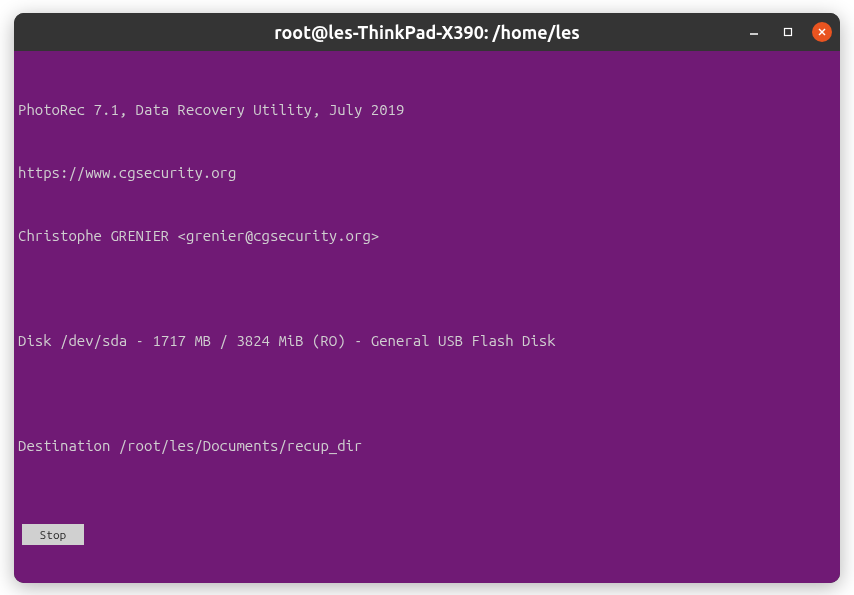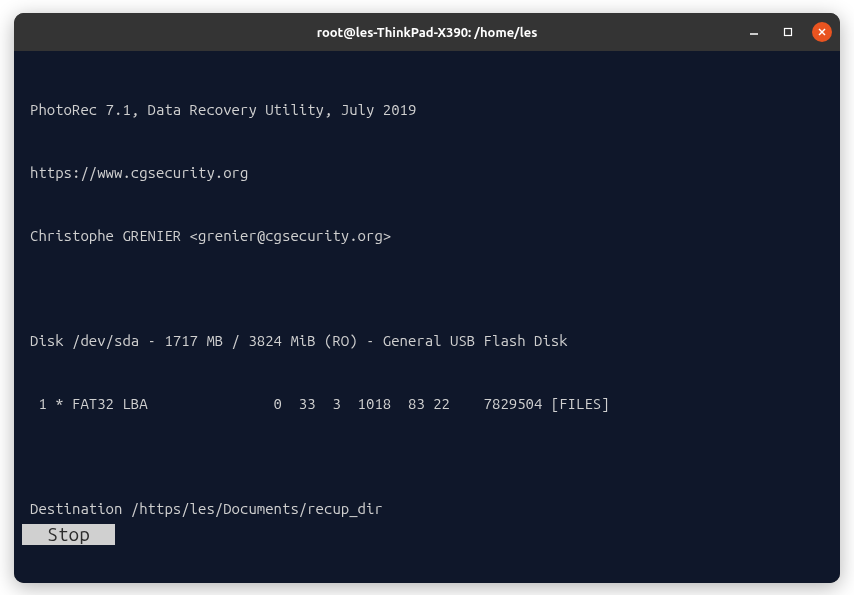--- a/index.html
+++ b/index.html
@@ -31,21 +31,21 @@
       background: #343434;
       display: flex;
       align-items: center;
       justify-content: center;
       position: relative;
       flex-shrink: 0;
     }
     .titlebar-title {
       color: #ffffff;
       font-family: 'Ubuntu', 'Cantarell', sans-serif;
-      font-size: 13px;
+      font-size: 18px;
       font-weight: bold;
     }
     .window-controls {
       position: absolute;
       right: 8px;
       top: 50%;
       transform: translateY(-50%);
       display: flex;
       gap: 14px;
       align-items: center;
@@ -65,41 +65,41 @@
     .win-btn.close {
       background: #e95420;
       color: #ffffff;
     }
     .win-btn svg {
       width: 10px;
       height: 10px;
     }
     .terminal-body {
       flex: 1;
-      background: #0f172a;
-      padding: 6px 16px;
+      background: #701a75;
+      padding: 6px 4px;
       color: #d0d0d0;
       font-size: 15px;
       line-height: 21px;
       white-space: pre;
       overflow: hidden;
       position: relative;
     }
     .terminal-line {
       white-space: pre;
     }
     .stop-button {
       position: absolute;
       bottom: 38px;
       left: 8px;
       background: #d0d0d0;
       color: #2c2c2c;
       padding: 0 4px;
       font-family: inherit;
-      font-size: 19px;
+      font-size: 12px;
       white-space: pre;
       display: inline-block;
     }
   </style>
 </head>
 <body>
 
 <div class="window">
   <div class="titlebar">
     <div class="titlebar-title">root@les-ThinkPad-X390: /home/les</div>
@@ -121,21 +121,20 @@
         </svg>
       </div>
     </div>
   </div>
   <div class="terminal-body">
     <div class="terminal-line">PhotoRec 7.1, Data Recovery Utility, July 2019</div>
     <div class="terminal-line">https://www.cgsecurity.org</div>
     <div class="terminal-line">Christophe GRENIER &lt;grenier@cgsecurity.org&gt;</div>
     <div class="terminal-line"></div>
     <div class="terminal-line">Disk /dev/sda - 1717 MB / 3824 MiB (RO) - General USB Flash Disk</div>
-    <div class="terminal-line"> 1 * FAT32 LBA               0  33  3  1018  83 22    7829504 [FILES]</div>
     <div class="terminal-line"></div>
-    <div class="terminal-line">Destination /https/les/Documents/recup_dir</div>
+    <div class="terminal-line">Destination /root/les/Documents/recup_dir</div>
     <div class="terminal-line"></div>
     
     
     <div class="stop-button">  Stop  </div>
   </div>
 </div>
 
 </body></html>

